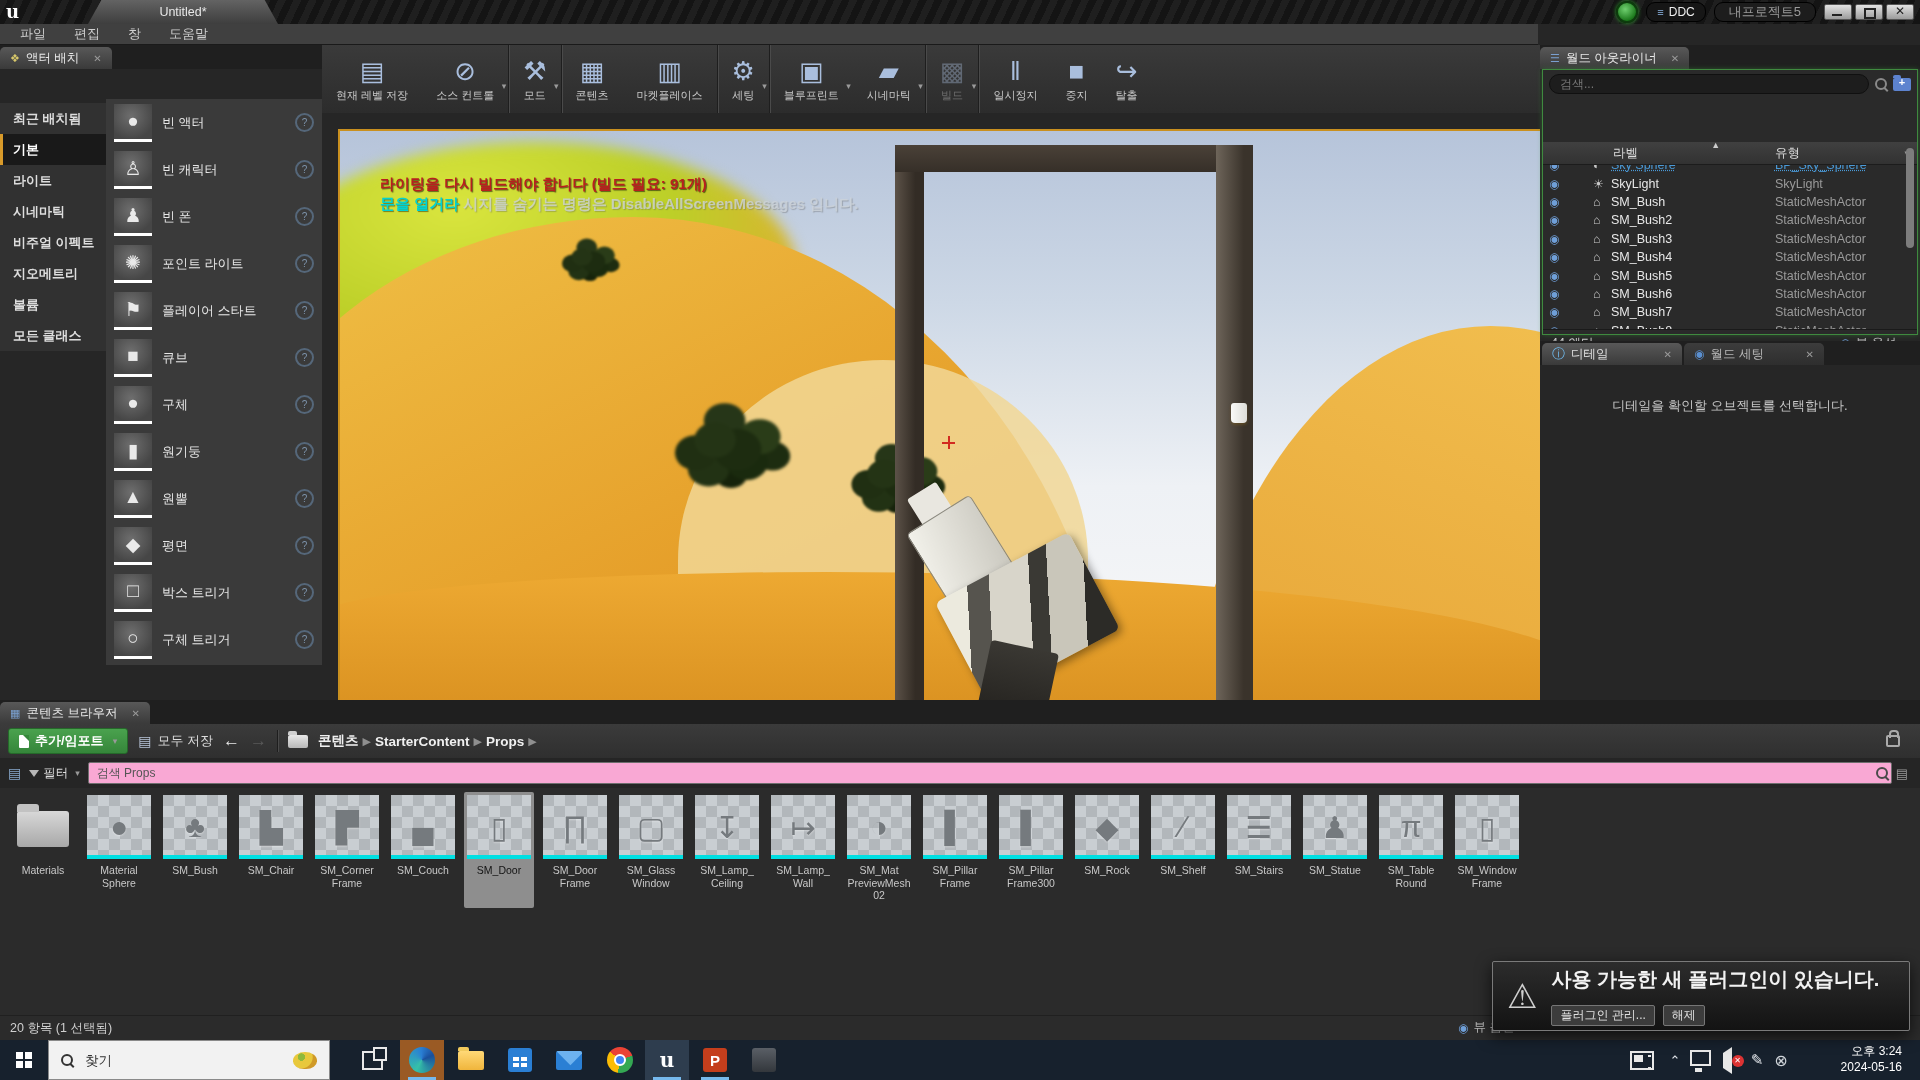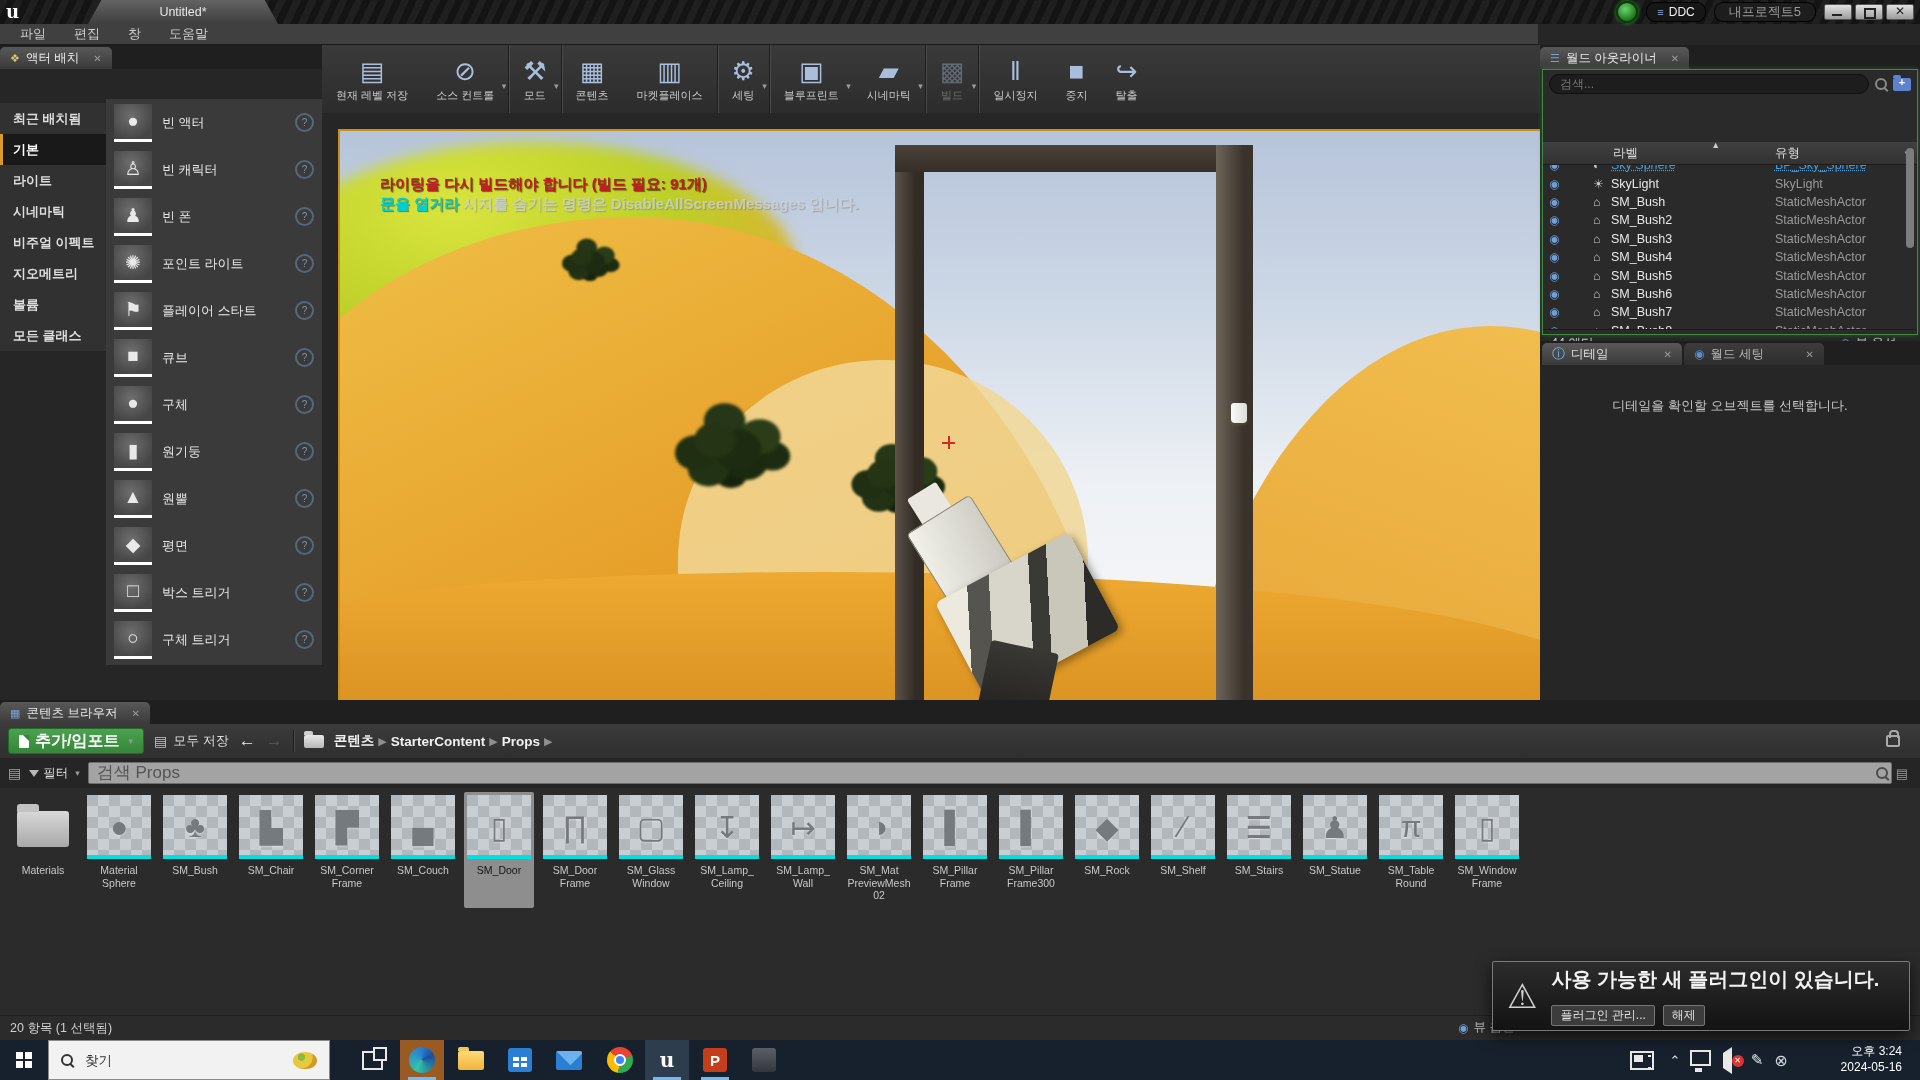--- a/index.html
+++ b/index.html
@@ -147,40 +147,40 @@
   .dtab.active{background:linear-gradient(#585858,#3a3a3a);}
   .dtab.inactive{background:linear-gradient(#3c3c3c,#2e2e2e);color:#b8b8b8;}
   .dtab .tab-x{margin-left:auto;color:#9a9a9a;font-size:10px;}
   .ico-info{color:#6fb7e8;font-size:13px;}
   .ico-globe{color:#5a8fd0;font-size:12px;}
   #detail-msg{position:absolute;left:0;right:0;top:352px;text-align:center;color:#c8c8c8;font-size:13px;}
   
   #cbrowser{position:absolute;left:0;top:700px;width:1920px;height:340px;background:#2b2b2b;}
   .cb-toolbar{height:34px;background:linear-gradient(#3b3b3b,#2f2f2f);display:flex;align-items:center;gap:10px;padding:0 8px;}
   .addimport{height:24px;background:linear-gradient(#4aa24e,#35863a);border:1px solid #256a2a;border-radius:3px;
-    display:flex;align-items:center;gap:6px;padding:0 10px;color:#fff;font-size:16px;font-weight:bold;}
+    display:flex;align-items:center;gap:6px;padding:0 10px;color:#fff;font-size:13px;font-weight:bold;}
   .doc-ico{width:10px;height:13px;background:#fff;border-radius:1px;position:relative;}
   .doc-ico::before{content:"";position:absolute;right:0;top:0;border:3px solid #35863a;border-left-color:transparent;border-bottom-color:transparent;}
   .saveall{display:flex;align-items:center;gap:6px;color:#ddd;font-size:13px;}
   .floppy{color:#b8c4d8;font-size:14px;}
   .nav-arrow{font-size:17px;font-weight:bold;color:#e8e8e8;}
   .nav-arrow.disabled{color:#5a5a5a;}
   .vsep{width:1px;height:22px;background:#1e1e1e;box-shadow:1px 0 0 #4a4a4a;}
   .folder-ico{width:20px;height:13px;background:linear-gradient(#e8e8e8,#b8b8b8);border-radius:2px;position:relative;}
   .folder-ico::before{content:"";position:absolute;top:-4px;left:0;width:9px;height:4px;background:#d0d0d0;border-radius:2px 2px 0 0;}
   .crumb{color:#f0f0f0;font-size:13.5px;font-weight:bold;}
   .crumb-sep{color:#8f8f8f;font-size:11px;margin:0 4px;}
   .lock{width:10px;height:8px;border:2px solid #aaa;border-radius:2px;position:relative;margin-left:auto;margin-right:12px;}
   .lock::before{content:"";position:absolute;top:-7px;left:1px;width:6px;height:6px;border:2px solid #aaa;border-bottom:none;border-radius:4px 4px 0 0;}
   .cb-filterrow{height:30px;background:#252525;display:flex;align-items:center;gap:8px;padding:0 8px;}
   .srcs-ico{color:#88a8cc;font-size:14px;}
   .filter-btn{display:flex;align-items:center;gap:4px;color:#ddd;font-size:12.5px;}
   .funnel{width:0;height:0;border-left:5px solid transparent;border-right:5px solid transparent;border-top:7px solid #b8b8b8;}
-  .cb-search{flex:1;height:20px;background:#a3a3a3;border:1px solid #6e6e6e;border-radius:2px;color:#3e3e3e;
-    font-size:17px;padding:0 26px 0 8px;outline:none;}
+  .cb-search{flex:1;height:20px;background:#f9a8d4;border:1px solid #6e6e6e;border-radius:2px;color:#3e3e3e;
+    font-size:12px;padding:0 26px 0 8px;outline:none;}
   .cb-search::placeholder{color:#555;}
   .cb-filterrow .mag.dark{border-color:#4a4a4a;margin-left:-24px;}
   .cb-filterrow .mag.dark::after{background:#4a4a4a;}
   .viewset-ico{color:#9a9a9a;font-size:13px;margin-right:4px;}
   #cb-grid{position:absolute;left:8px;top:92px;display:flex;gap:6px;}
   .cell{width:70px;display:flex;flex-direction:column;align-items:center;gap:5px;padding:3px 0 6px;border-radius:2px;}
   .cell.selected{background:#8e8e8e;}
   .cell.selected .asset-label{color:#141414;}
   .asset-thumb{width:64px;height:64px;position:relative;display:flex;align-items:center;justify-content:center;
     background:repeating-conic-gradient(#c9ced2 0 25%,#b2b7bb 0 50%);background-size:22px 22px;}

